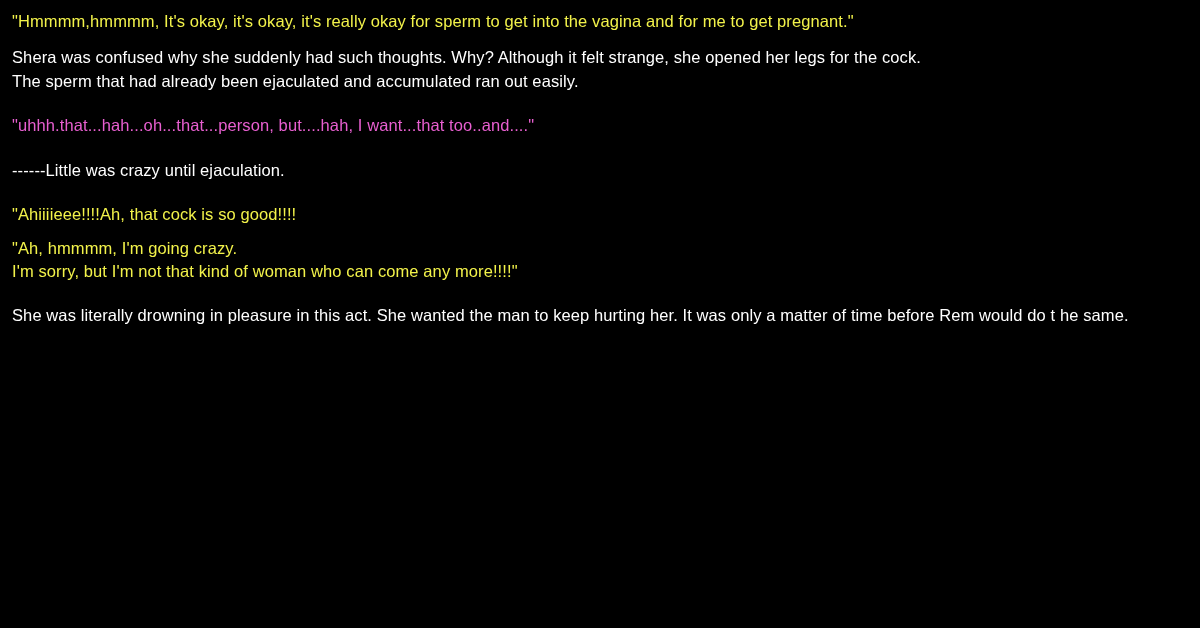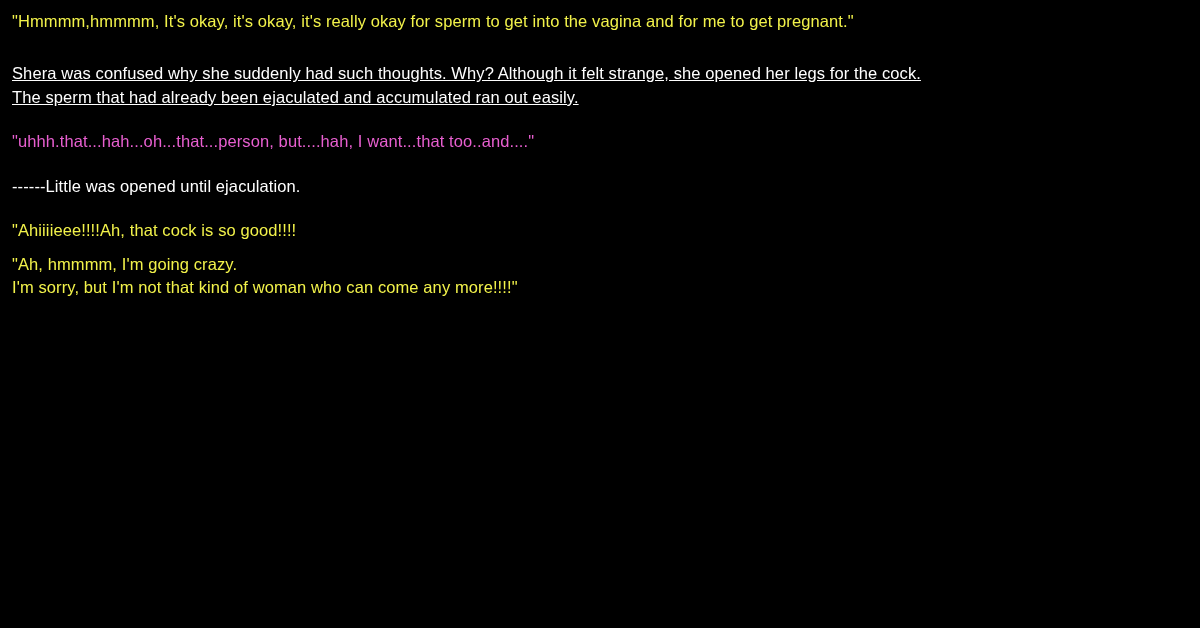--- a/index.html
+++ b/index.html
@@ -21,42 +21,43 @@
     box-sizing: border-box;
     padding: 10px 12px 0 12px;
   }
   .block {
     font-size: 16.5px;
     line-height: 1.42;
     letter-spacing: 0.1px;
     white-space: pre-wrap;
     margin: 0;
   }
-  .gap-lg { margin-top: 29px; text-decoration: underline; }
+  .gap-lg { margin-top: 13px; }
   .gap-md { margin-top: 21px; }
   .gap-sm { margin-top: 10px; }
   .c-yellow { color: #f2f24a; }
   .c-pink   { color: #e85fd0; }
   .c-white  { color: #ffffff; }
 </style>
 </head>
 <body>
 
 <div id="page">
 
   <p class="block c-yellow">"Hmmmm,hmmmm, It's okay, it's okay, it's really okay for sperm to get into the vagina and for me to get pregnant."</p>
 
   <p class="block c-white gap-lg">Shera was confused why she suddenly had such thoughts. Why? Although it felt strange, she opened her legs for the cock.
 The sperm that had already been ejaculated and accumulated ran out easily.</p>
 
   <p class="block c-pink gap-md">"uhhh.that...hah...oh...that...person, but....hah, I want...that too..and...."</p>
 
 
-  <p class="block c-white gap-md">------Little was opened until ejaculation.</p>
+  <p class="block c-white gap-md">------Little was crazy until ejaculation.</p>
 
   <p class="block c-yellow gap-md">"Ahiiiieee!!!!Ah, that cock is so good!!!!</p>
 
 
   <p class="block c-yellow gap-sm">"Ah, hmmmm, I'm going crazy.
 I'm sorry, but I'm not that kind of woman who can come any more!!!!"</p>
 
+  <p class="block c-white gap-md">She was literally drowning in pleasure in this act. She wanted the man to keep hurting her. It was only a matter of time before Rem would do t he same.</p>
 
 </div>
 
 </body></html>

